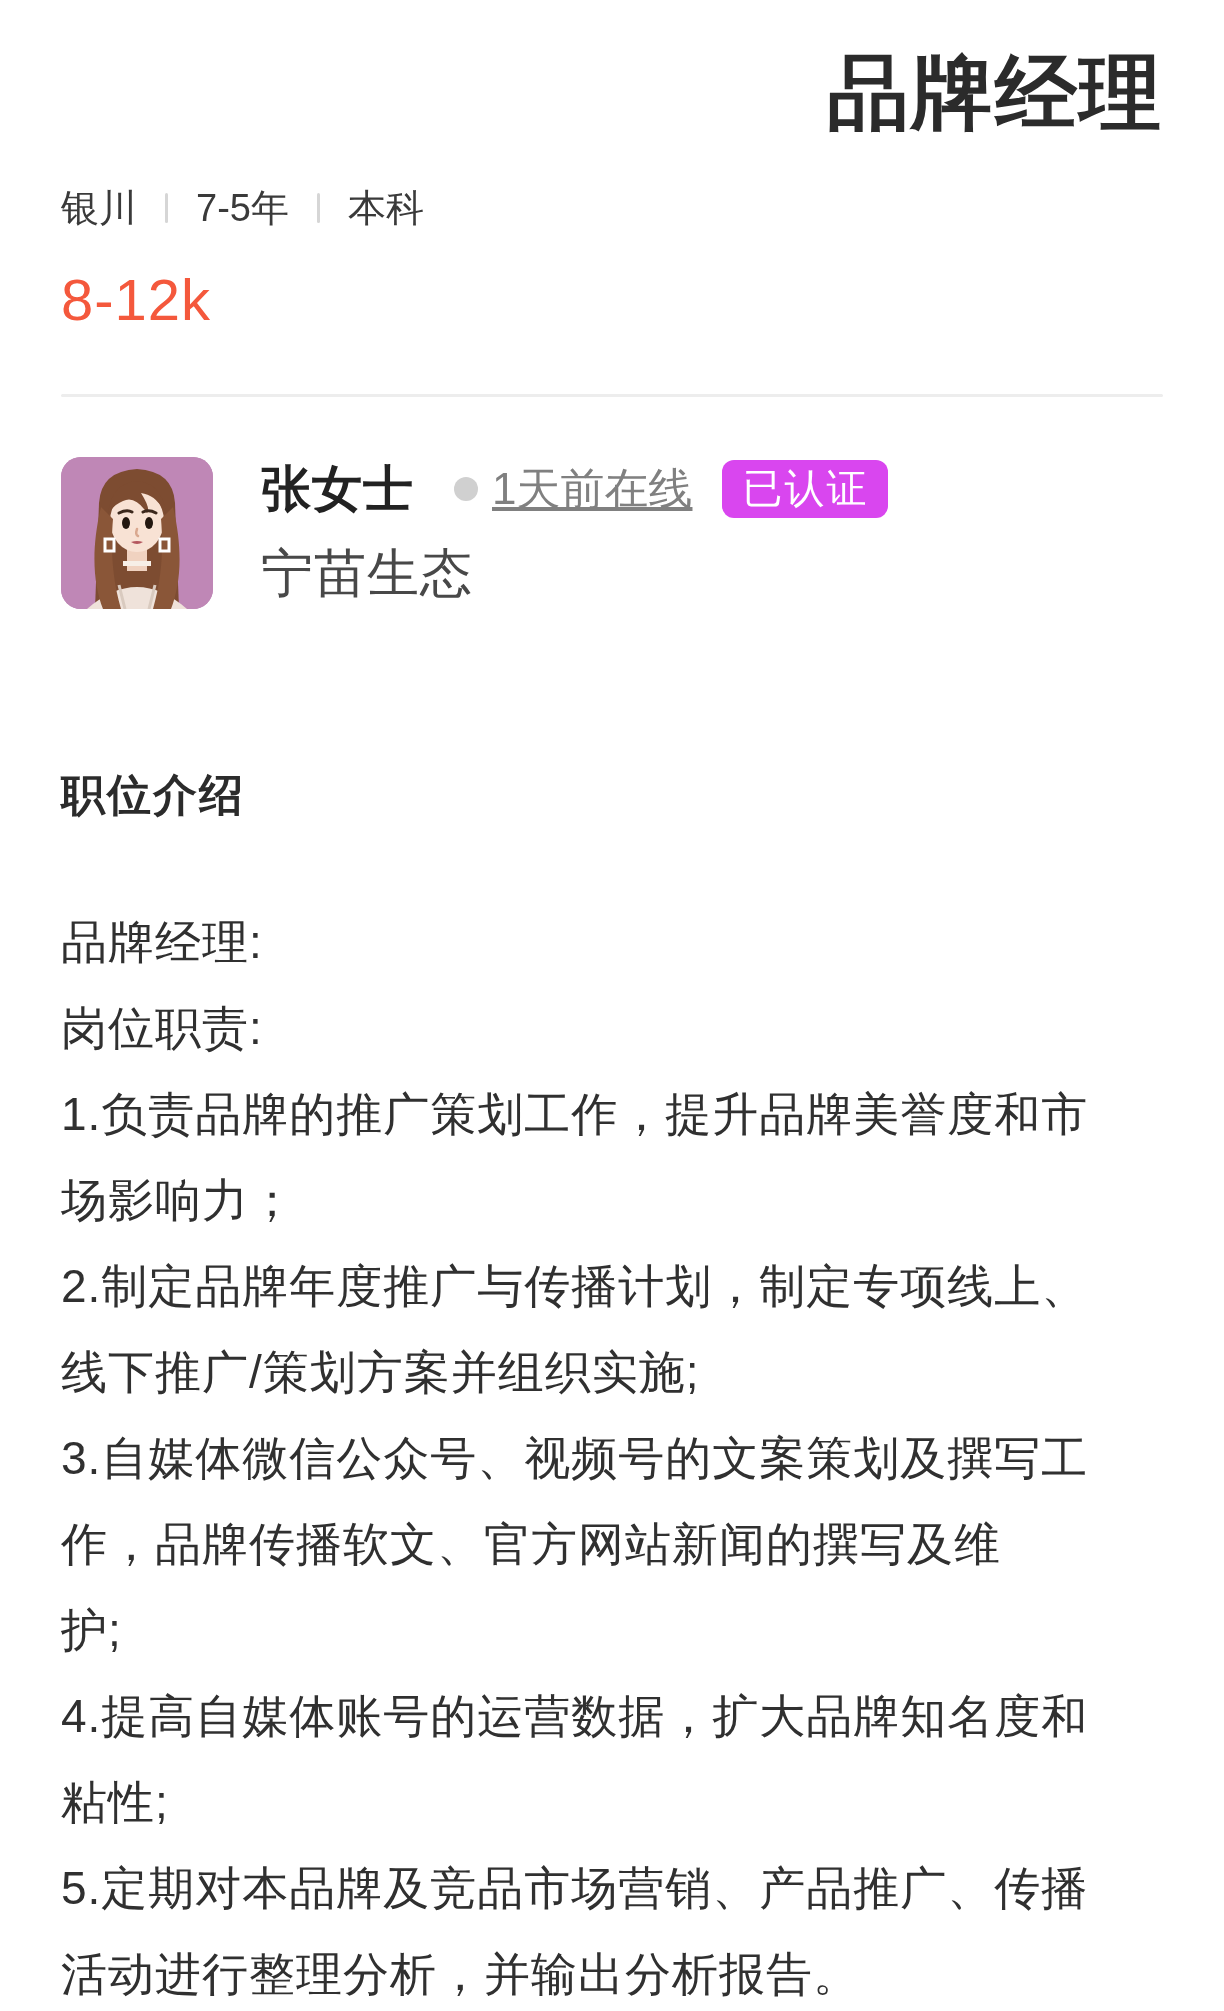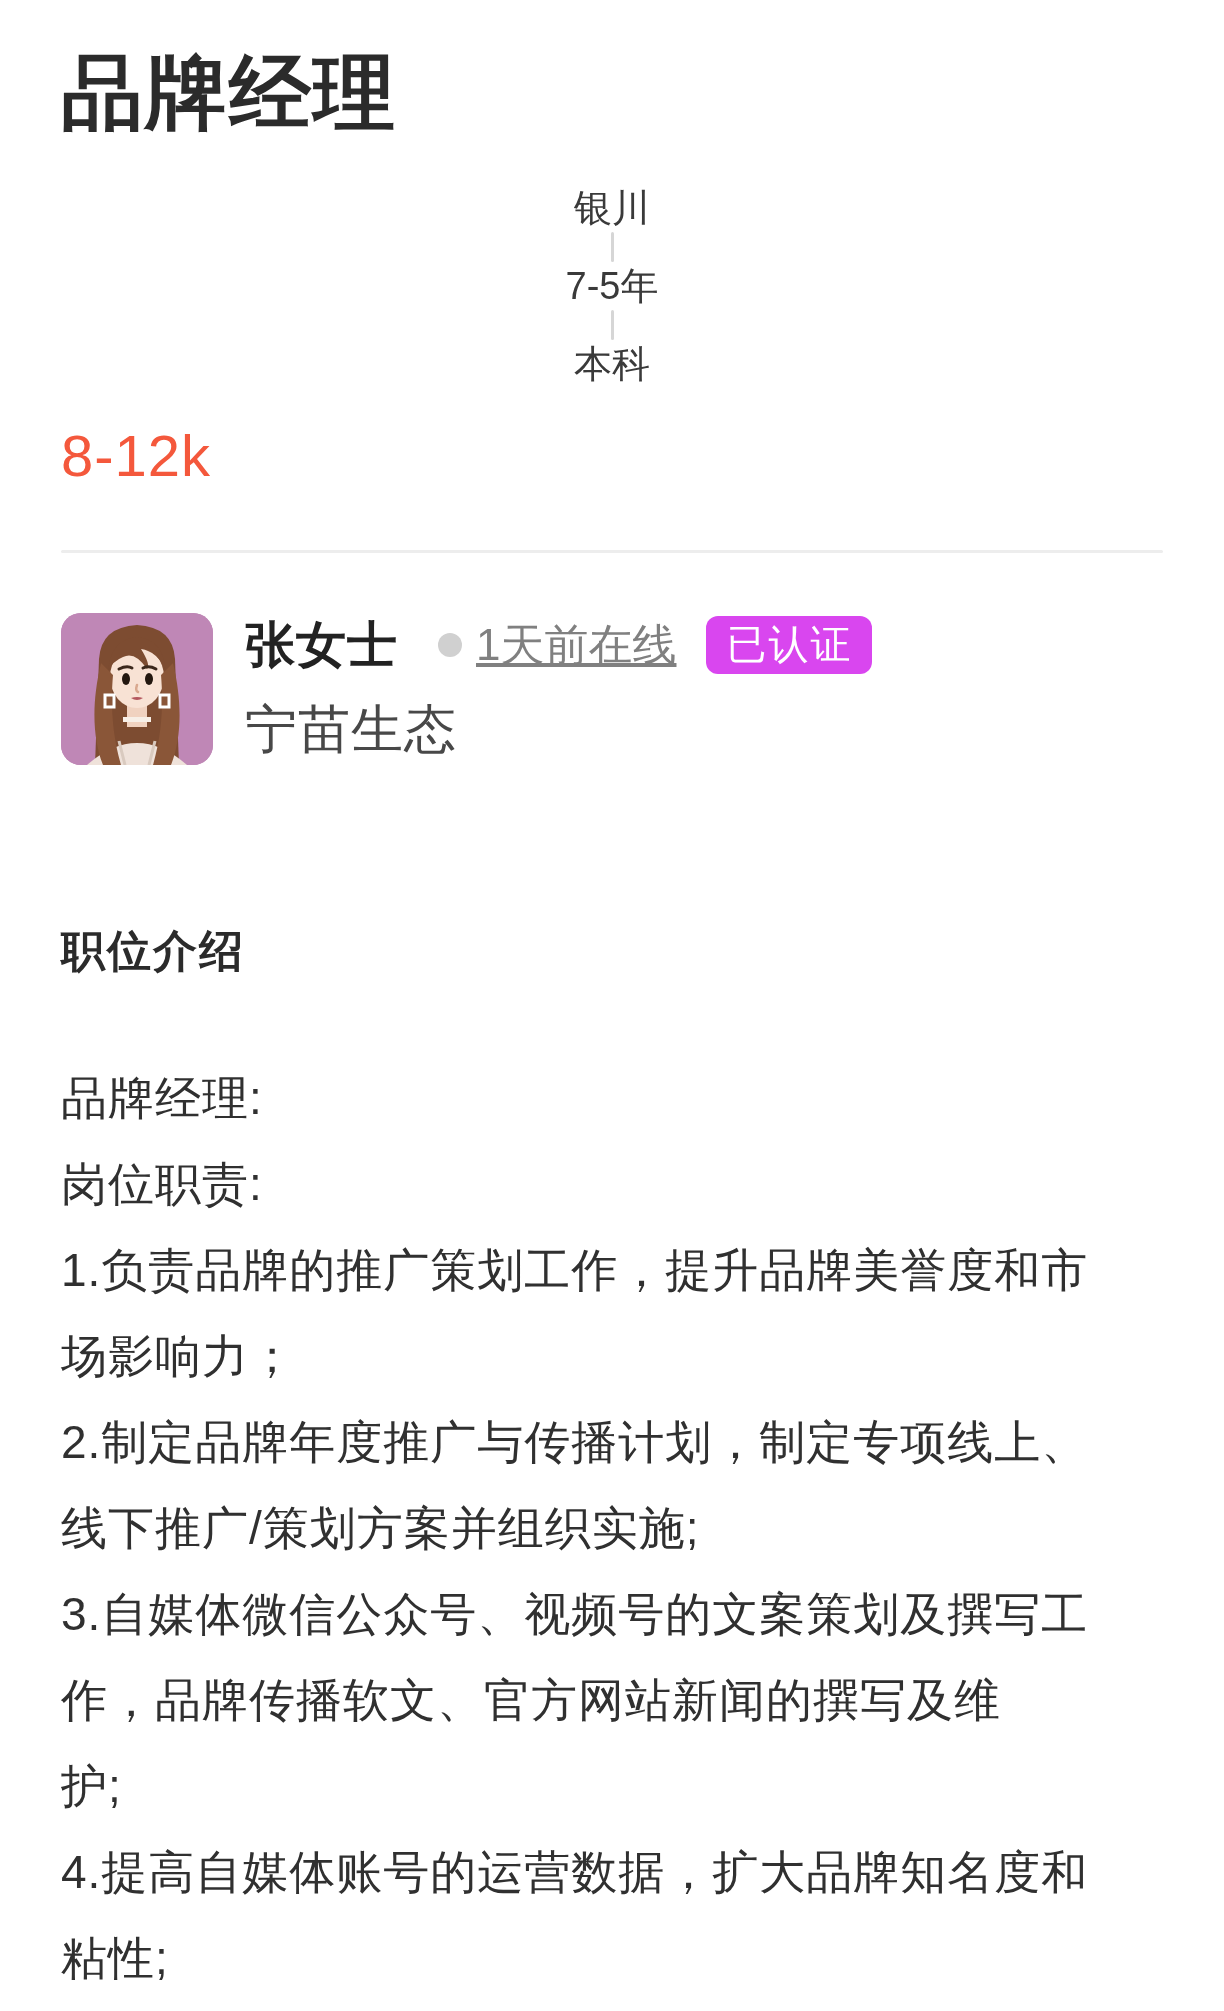--- a/index.html
+++ b/index.html
@@ -10,30 +10,30 @@
     font-family: "Liberation Sans", "DejaVu Sans", sans-serif;
   }
   .page { padding: 46px 61px 0 61px; }
 
   .job-title {
     font-size: 82px;
     line-height: 94px;
     font-weight: 700;
     color: #2b2b2b;
     letter-spacing: 2px;
+    text-align: right;
   }
 
   .meta-row {
     margin-top: 44px;
     display: flex;
     align-items: center;
     font-size: 38px;
     line-height: 48px;
     color: #3a3a3a;
-    flex-direction: column;
   }
   .meta-sep {
     width: 3px; height: 30px;
     background: #d6d6d6;
     border-radius: 2px;
     margin: 0 28px;
   }
 
   .salary {
     margin-top: 36px;
@@ -58,21 +58,21 @@
   }
   .avatar {
     width: 152px; height: 152px;
     border-radius: 20px;
     overflow: hidden;
     flex: 0 0 auto;
     background: #bf87b6;
   }
   .avatar svg { display: block; width: 100%; height: 100%; }
 
-  .recruiter-info { margin-left: 32px; padding-top: 0; }
+  .recruiter-info { margin-left: 48px; padding-top: 0; }
   .recruiter-line1 {
     display: flex;
     align-items: center;
     height: 64px;
   }
   .recruiter-name {
     font-size: 50px;
     font-weight: 700;
     color: #222222;
     letter-spacing: 1px;

